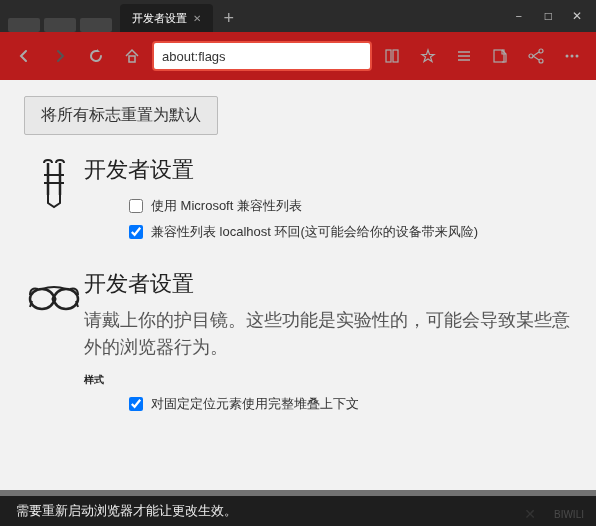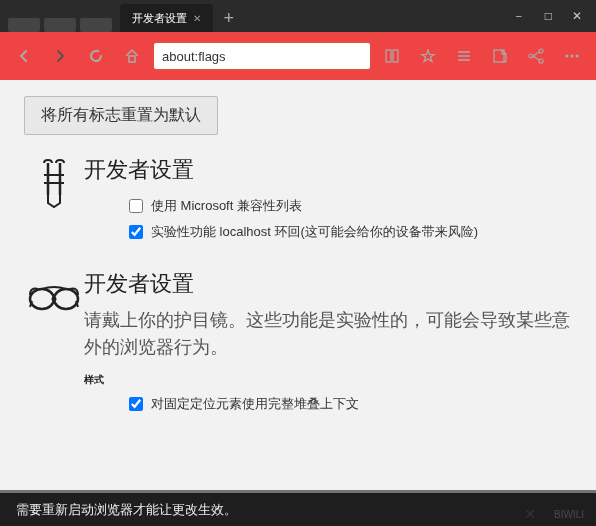--- a/index.html
+++ b/index.html
@@ -65,21 +65,21 @@
     }
     .wc-btn {
       color: #ccc;
       font-size: 12px;
       cursor: pointer;
       padding: 0 6px;
     }
 
     
     .nav-bar {
-      background: #ef4444;
+      background: #b91c1c;
       height: 48px;
       display: flex;
       align-items: center;
       padding: 0 8px;
       gap: 4px;
     }
     .nav-btn {
       color: #aaa;
       font-size: 16px;
       cursor: pointer;
@@ -213,21 +213,21 @@
     .status-bar {
       position: absolute;
       bottom: 0;
       left: 0;
       right: 0;
       height: 36px;
       background: #1e1e1e;
       display: flex;
       align-items: center;
       padding: 0 16px;
-      border-top: 3px solid #737373;
+      border-top: 6px solid #737373;
     }
     .status-text {
       color: #eee;
       font-size: 13px;
     }
     .watermark {
       position: absolute;
       right: 12px;
       bottom: 4px;
       opacity: 0.3;
@@ -360,21 +360,21 @@
       </svg>
     </div>
     <div class="section-body">
       <div class="section-title">开发者设置</div>
       <div class="checkbox-row">
         <input type="checkbox" style="">
         <label class="checkbox-label">使用 Microsoft 兼容性列表</label>
       </div>
       <div class="checkbox-row">
         <input type="checkbox" checked="" style="">
-        <label class="checkbox-label">实验性功能 localhost 环回(这可能会给你的设备带来风险)</label>
+        <label class="checkbox-label">兼容性列表 localhost 环回(这可能会给你的设备带来风险)</label>
       </div>
     </div>
   </div>
 
   
   <div class="exp-section">
     <div class="section-icon">
 
       <svg width="52" height="32" viewBox="0 0 52 32" fill="none" style="margin-top:8px;">
         <ellipse cx="14" cy="18" rx="12" ry="10" stroke="#222" stroke-width="2.5" fill="none"></ellipse>

